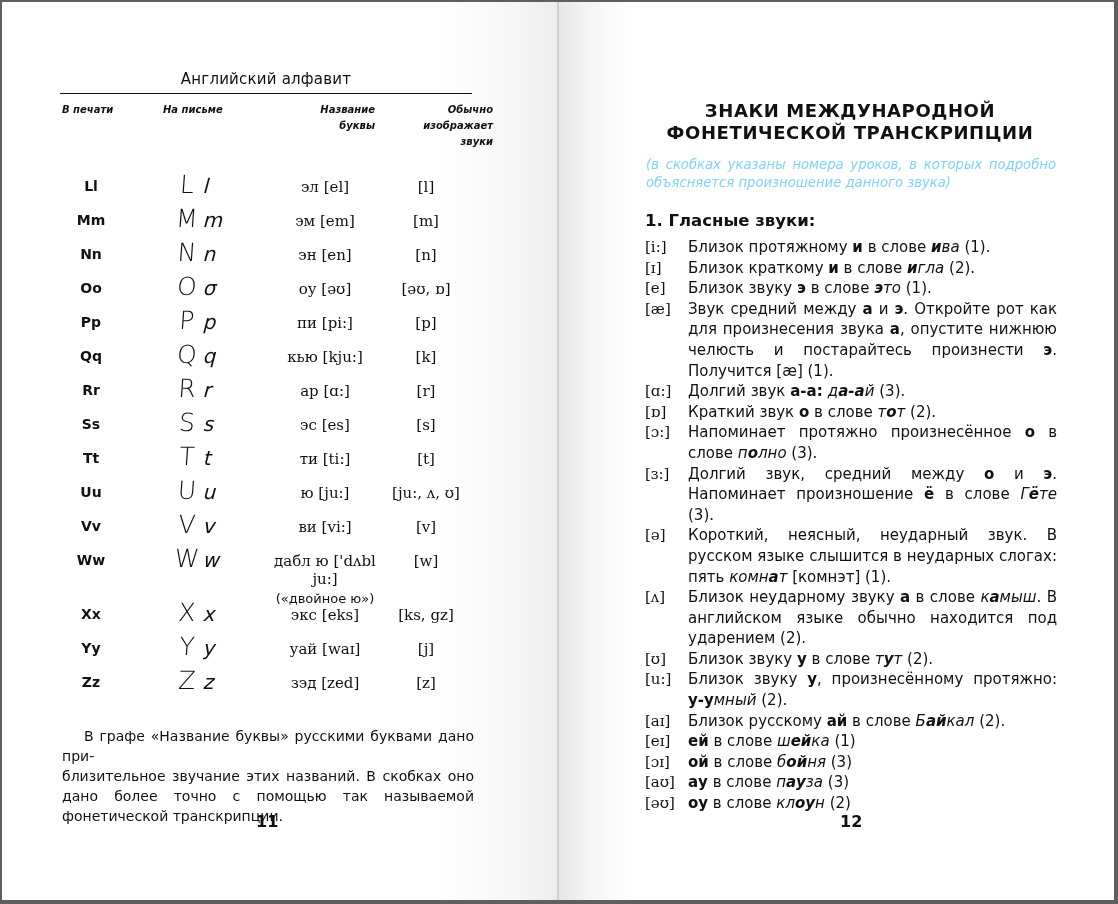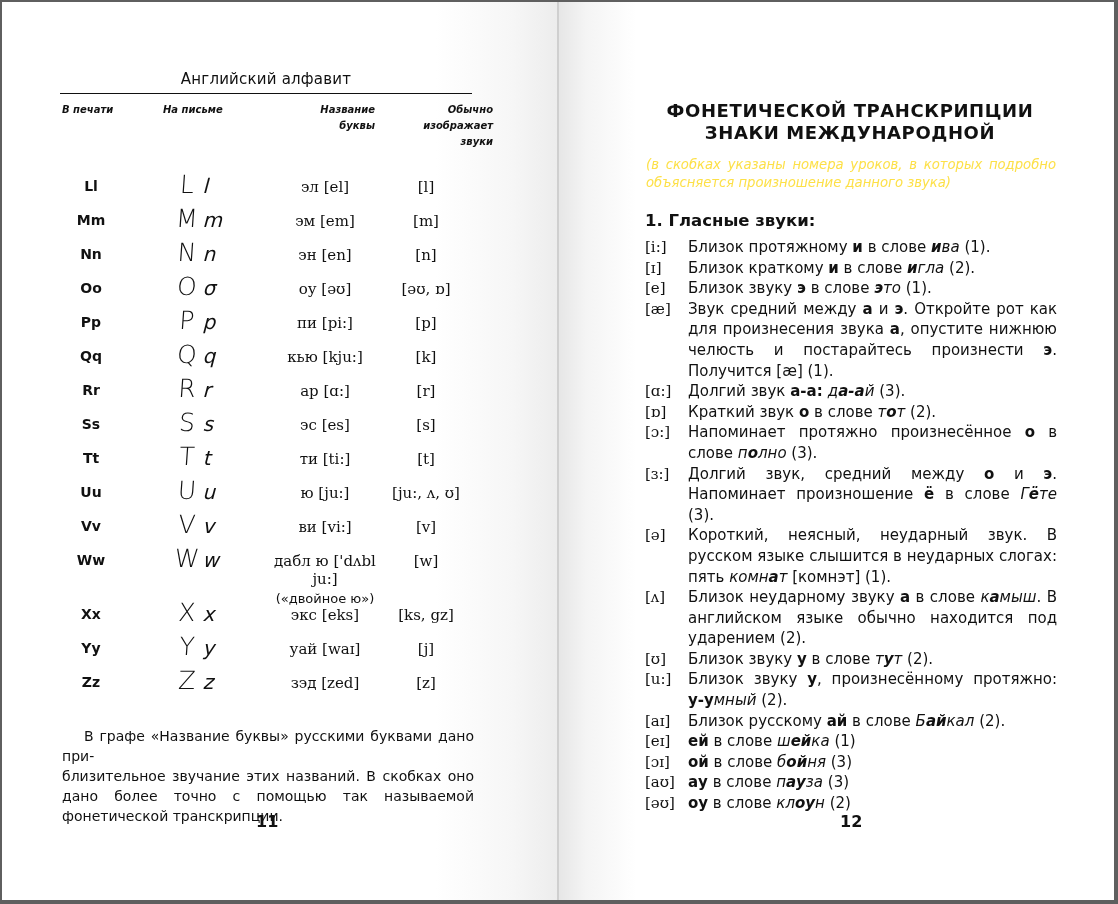--- a/index.html
+++ b/index.html
@@ -60,21 +60,21 @@
   .pn-right { left: 840px; top: 812px; }
 
   
   .ipa-title {
     position: absolute; left: 630px; top: 100px; width: 440px; text-align: center;
     font-size: 18px; font-weight: bold; line-height: 22px; letter-spacing: 0.6px;
     font-family: "DejaVu Sans", sans-serif;
   }
   .ipa-sub {
     position: absolute; left: 646px; top: 156px; width: 410px; font-size: 13.2px; font-style: italic;
-    line-height: 18px; text-align: justify; font-family: "DejaVu Sans", sans-serif; color: #fde047;
+    line-height: 18px; text-align: justify; font-family: "DejaVu Sans", sans-serif; color: #7dd3fc;
   }
   .vowels-head { position: absolute; left: 645px; top: 211px; font-size: 16.5px; font-weight: bold;
     font-family: "DejaVu Sans", sans-serif; }
   .ipa-list { position: absolute; left: 645px; top: 237px; width: 412px; }
   .ipa-item { position: relative; padding-left: 43px; font-size: 15px; line-height: 20.6px; text-align: justify;
     font-family: "DejaVu Sans", sans-serif; }
   .ipa-item .sym { position: absolute; left: 0; top: 0; font-family: "DejaVu Serif", serif; font-size: 15px; }
   .ipa-item b { font-weight: bold; }
   .ipa-item i { font-style: italic; }
 </style>
@@ -188,22 +188,22 @@
     </div>
   </div>
 
 <div class="note">
   <span class="first">В графе «Название буквы» русскими буквами дано при-</span>
   <span>близительное звучание этих названий. В скобках оно дано более точно с помощью так называемой фонетической транскрипции.</span>
 </div>
 <div class="page-num pn-left">11</div>
 
 <div class="ipa-title">
+  <div>ЗНАКИ МЕЖДУНАРОДНОЙ</div>
   <div>ФОНЕТИЧЕСКОЙ ТРАНСКРИПЦИИ</div>
-  <div>ЗНАКИ МЕЖДУНАРОДНОЙ</div>
 </div>
 <div class="ipa-sub">(в скобках указаны номера уроков, в которых подробно объясняется произношение данного звука)</div>
 <div class="vowels-head">1. Гласные звуки:</div>
 <div class="ipa-list" id="ipa-list">
     <div class="ipa-item" style="margin-bottom: 0px;"><span class="sym">[i:]</span><span><span>Близок протяжному </span><b>и</b><span> в слове </span><b style="font-style: italic;">и</b><i>ва</i><span> (1).</span></span></div>
     <div class="ipa-item" style="margin-bottom: 0px;"><span class="sym">[ɪ]</span><span><span>Близок краткому </span><b>и</b><span> в слове </span><b style="font-style: italic;">и</b><i>гла</i><span> (2).</span></span></div>
     <div class="ipa-item" style="margin-bottom: 0px;"><span class="sym">[e]</span><span><span>Близок звуку </span><b>э</b><span> в слове </span><b style="font-style: italic;">э</b><i>то</i><span> (1).</span></span></div>
     <div class="ipa-item" style="margin-bottom: 0px; margin-top: 0px;"><span class="sym">[æ]</span><span><span>Звук средний между </span><b>а</b><span> и </span><b>э</b><span>. Откройте рот как для произнесения звука </span><b>а</b><span>, опустите нижнюю челюсть и постарайтесь произнести </span><b>э</b><span>. Получится [æ] (1).</span></span></div>
     <div class="ipa-item" style="margin-bottom: 0px;"><span class="sym">[ɑ:]</span><span><span>Долгий звук </span><b>а-а: </b><i>д</i><b style="font-style: italic;">а-а</b><i>й</i><span> (3).</span></span></div>
     <div class="ipa-item" style="margin-bottom: 0px;"><span class="sym">[ɒ]</span><span><span>Краткий звук </span><b>о</b><span> в слове </span><i>т</i><b style="font-style: italic;">о</b><i>т</i><span> (2).</span></span></div>

